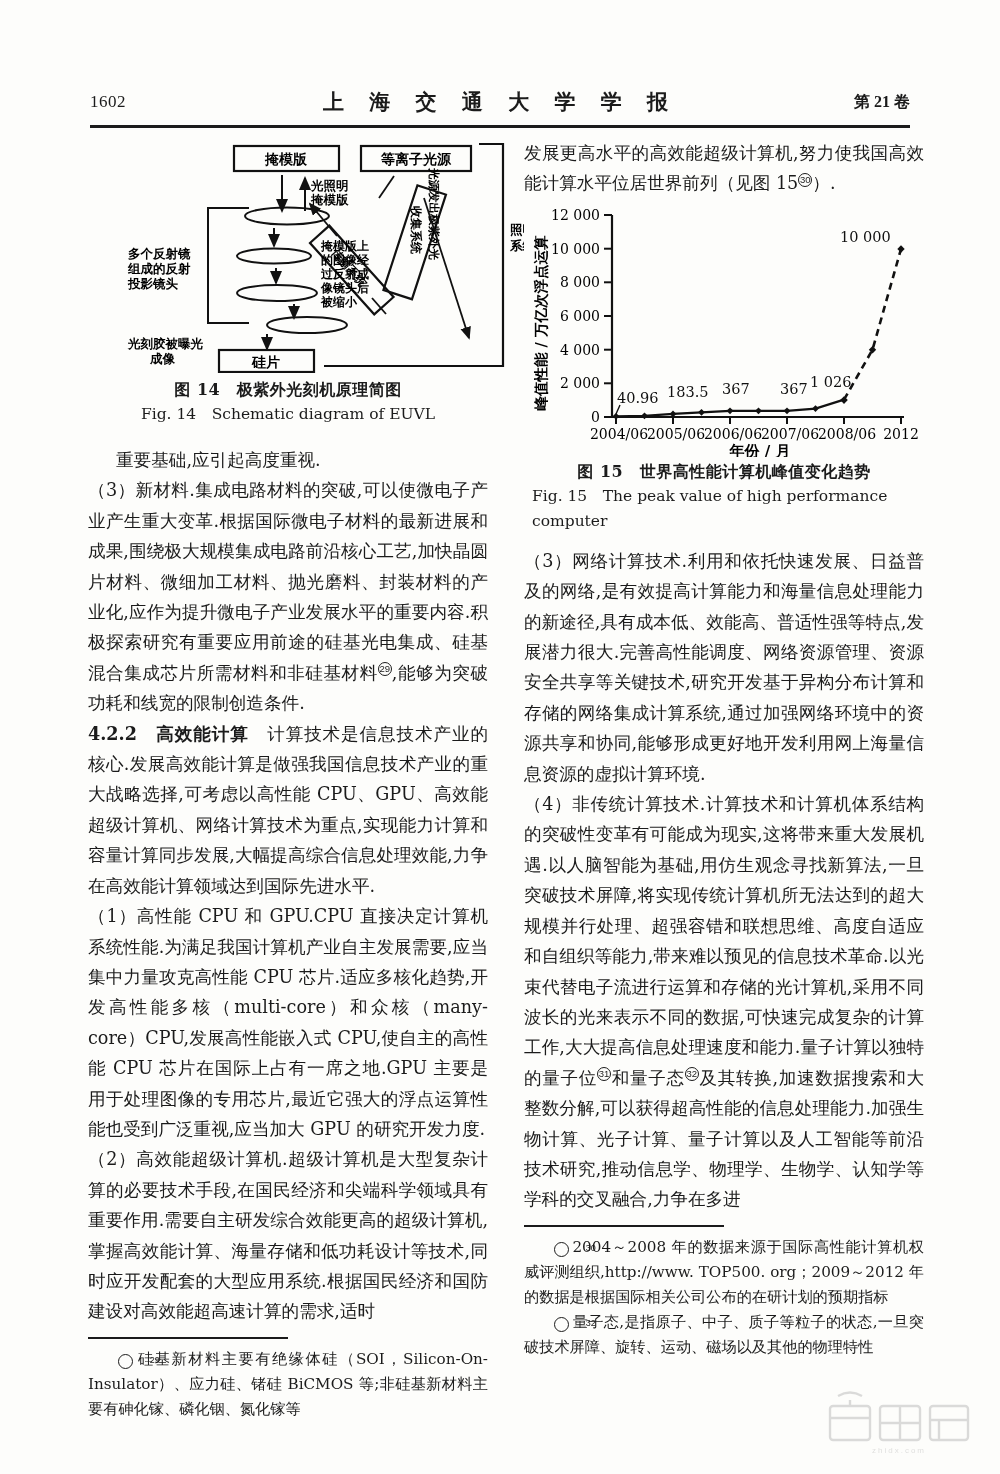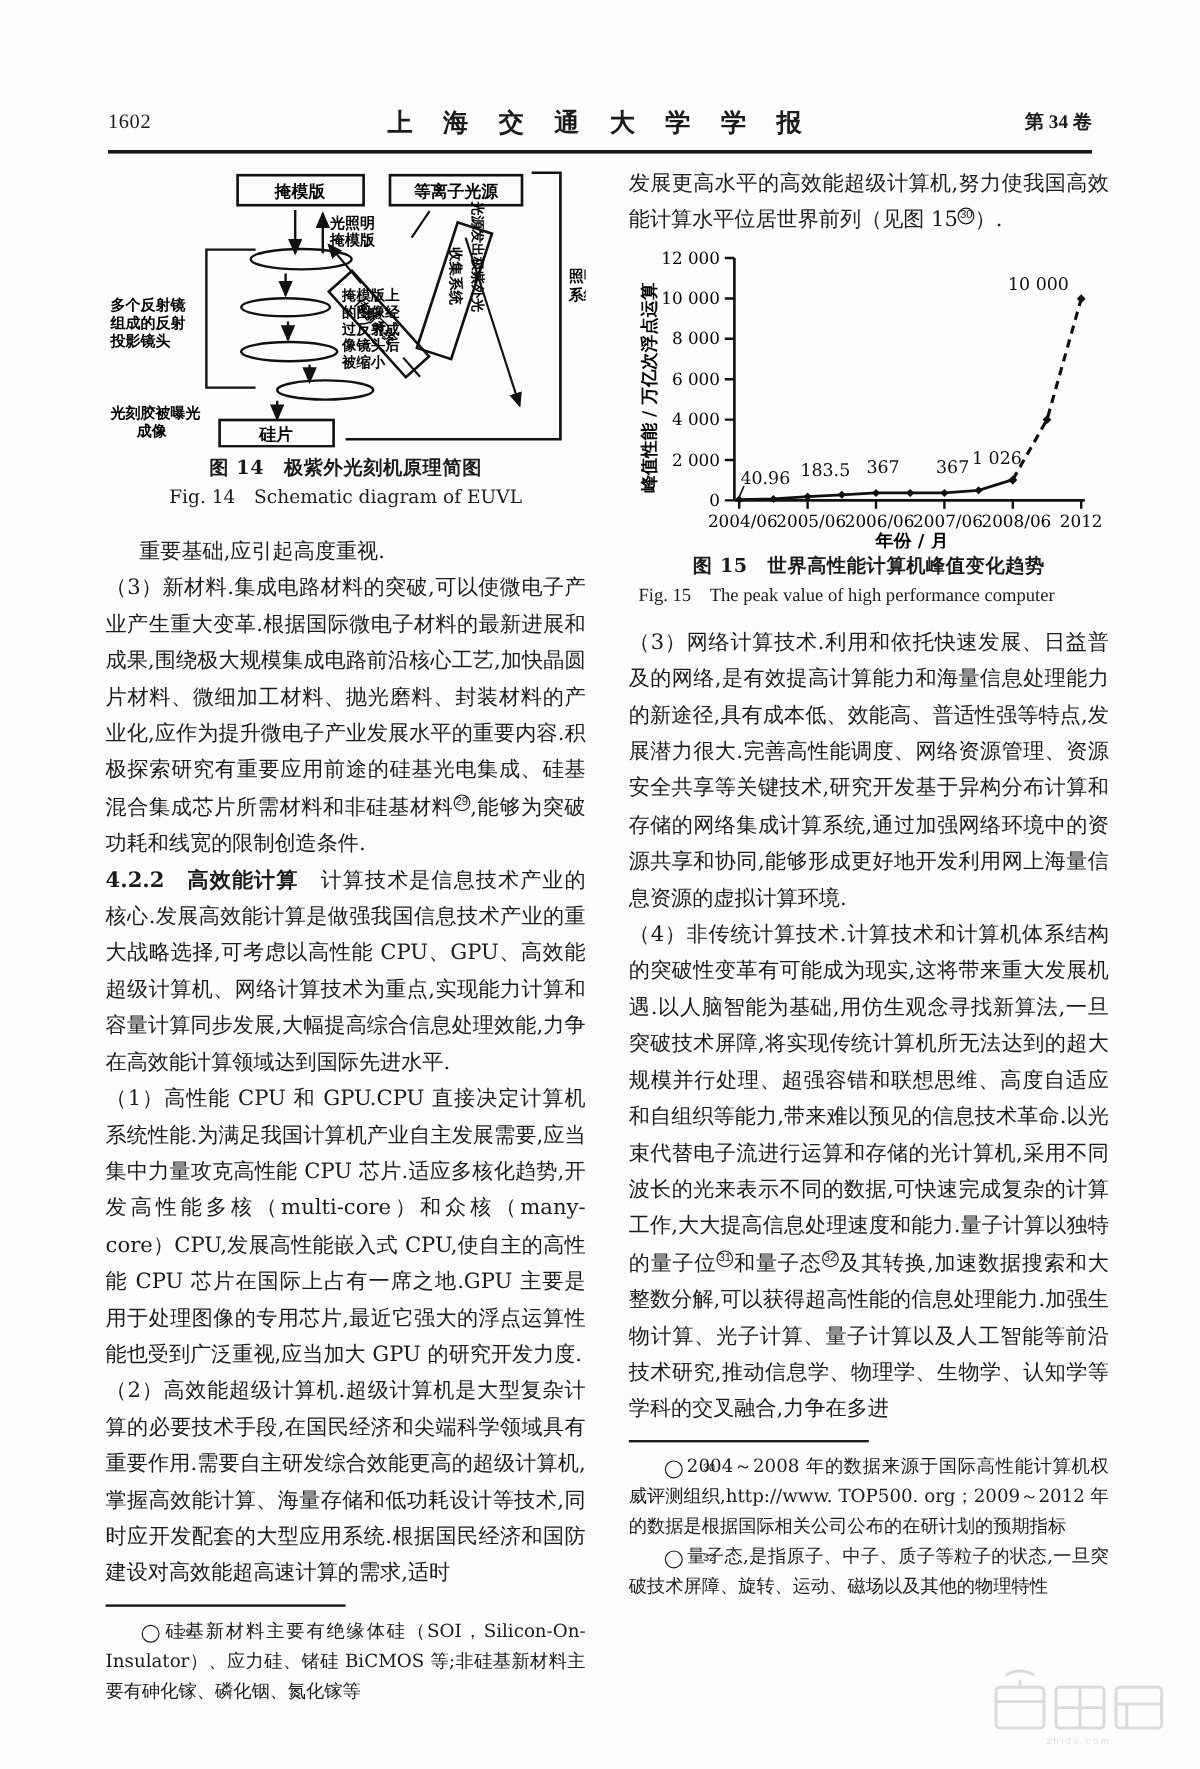--- a/index.html
+++ b/index.html
@@ -56,49 +56,49 @@
   .footnotes p{margin:0;}
   .footnotes p.ind{text-indent:2em;}
   .fcirc{
     display:inline-block;border:1px solid #1b1b1b;border-radius:50%;
     font-size:9px;line-height:11.5px;width:13px;height:13px;text-align:center;
     font-family:"Liberation Sans",sans-serif;position:relative;top:-1px;
     margin-right:3px;
   }
 
   
-  .fig14{position:relative;width:400px;height:235px;margin-bottom:4px;}
+  .fig14{position:relative;width:400px;height:235px;margin-bottom:4px;margin-left:36px;}
   .fig14 svg{display:block;}
   .figcap{
     text-align:center;font-size:16px;line-height:25px;
     font-family:"DejaVu Serif","Liberation Serif",serif;
   }
   .figcap .cn{font-weight:bold;letter-spacing:.5px;}
   .figcap .en{font-size:15.5px;}
-  .figcap.f15 .en{display:block;text-align:left;padding-left:8px;font-family:Liberation Serif, serif;}
+  .figcap.f15 .en{display:block;text-align:left;padding-left:8px;}
   .figcap.f15 .en2{display:block;text-align:left;padding-left:70px;}
 
   
   .fig15{position:relative;width:400px;height:252px;margin:6px 0 2px 0;}
 
   
   .watermark{
     position:absolute;right:26px;bottom:18px;width:150px;height:66px;
     opacity:.30;
   }
 </style>
 </head>
 <body>
 
 <div class="page">
 
   <div class="runhead">
     <span class="pageno">1602</span>
     <span class="journal">上 海 交 通 大 学 学 报</span>
-    <span class="vol">第 34 卷</span>
+    <span class="vol">第 21 卷</span>
   </div>
   <div class="rule"></div>
 
   <div class="col left">
 
     <div class="fig14">
       <svg width="400" height="235" viewBox="0 0 400 235">
         <defs>
           <marker id="ar" markerWidth="8" markerHeight="8" refX="6" refY="3" orient="auto">
             <path d="M0,0 L7,3 L0,6 z" fill="#111"></path>

